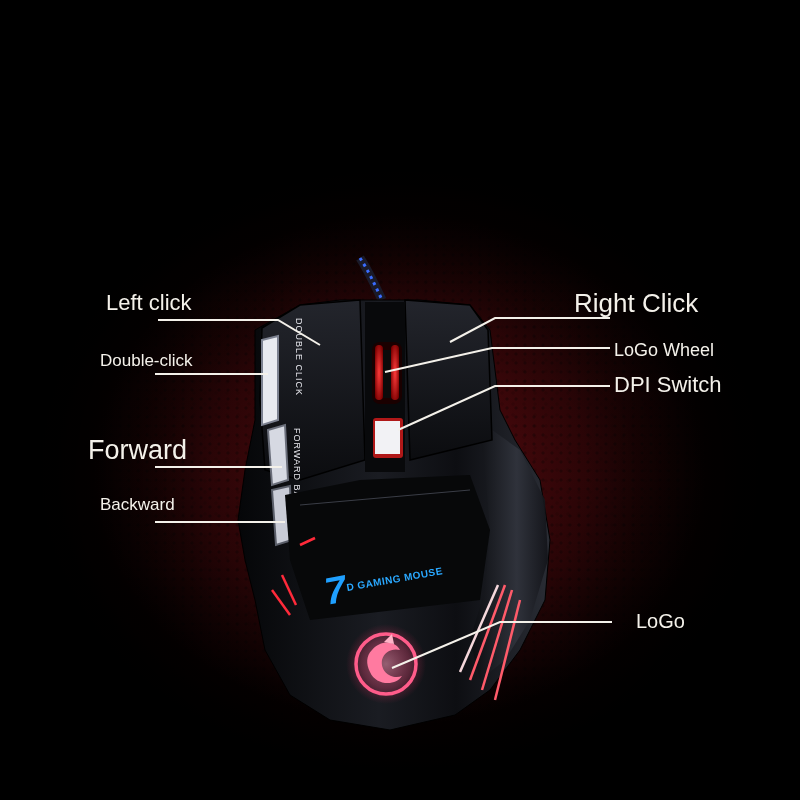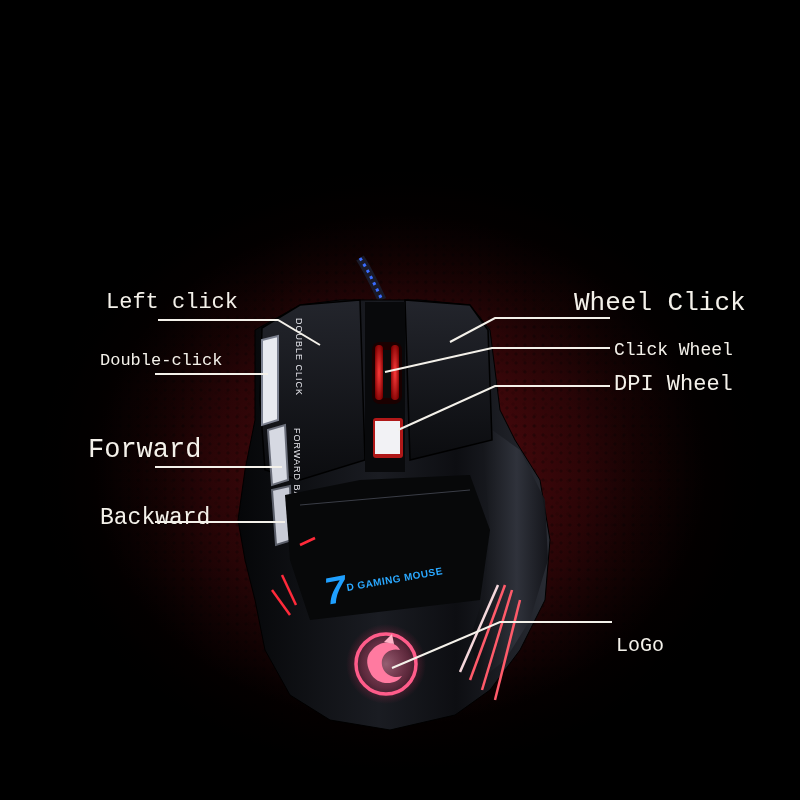--- a/index.html
+++ b/index.html
@@ -17,21 +17,21 @@
     mix-blend-mode: multiply;
     opacity: 0.8;
   }
   .vignette {
     position: absolute; inset: 0;
     background: radial-gradient(ellipse 420px 380px at 400px 480px, transparent 45%, rgba(0,0,0,0.85) 100%);
   }
   svg.mouse { position: absolute; left: 0; top: 0; }
   .label {
     position: absolute; color: #f4f1ea; white-space: nowrap;
-    font-family: Liberation Mono, monospace;
+    font-family: Liberation Sans, sans-serif;
     line-height: 1;
   }
 </style>
 </head>
 <body>
 
 <div class="stage">
   <div class="texture"></div>
   <div class="vignette"></div>
 
@@ -145,19 +145,19 @@
 
       <polyline points="610,386 495,386 398,430"></polyline>
 
       <polyline points="612,622 500,622 392,668"></polyline>
     </g>
   </svg>
 
   <div class="label" style="left:106px; top:292px; font-size:22px;">Left click</div>
   <div class="label" style="left:100px; top:352px; font-size:17px;">Double-click</div>
   <div class="label" style="left:88px; top:437px; font-size:27px;">Forward</div>
-  <div class="label" style="left:100px; top:507px; font-size:23px;">Backward</div>
+  <div class="label" style="left:100px; top:496px; font-size:17px;">Backward</div>
 
-  <div class="label" style="left:574px; top:290px; font-size:26px;">Wheel Click</div>
-  <div class="label" style="left:614px; top:341px; font-size:18px;">Click Wheel</div>
-  <div class="label" style="left:614px; top:374px; font-size:22px;">DPI Wheel</div>
-  <div class="label" style="left:616px; top:611px; font-size:20px;margin-top:25px;">LoGo</div>
+  <div class="label" style="left:574px; top:290px; font-size:26px;">Right Click</div>
+  <div class="label" style="left:614px; top:341px; font-size:18px;">LoGo Wheel</div>
+  <div class="label" style="left:614px; top:374px; font-size:22px;">DPI Switch</div>
+  <div class="label" style="left:636px; top:611px; font-size:20px;">LoGo</div>
 </div>
 
 </body></html>

